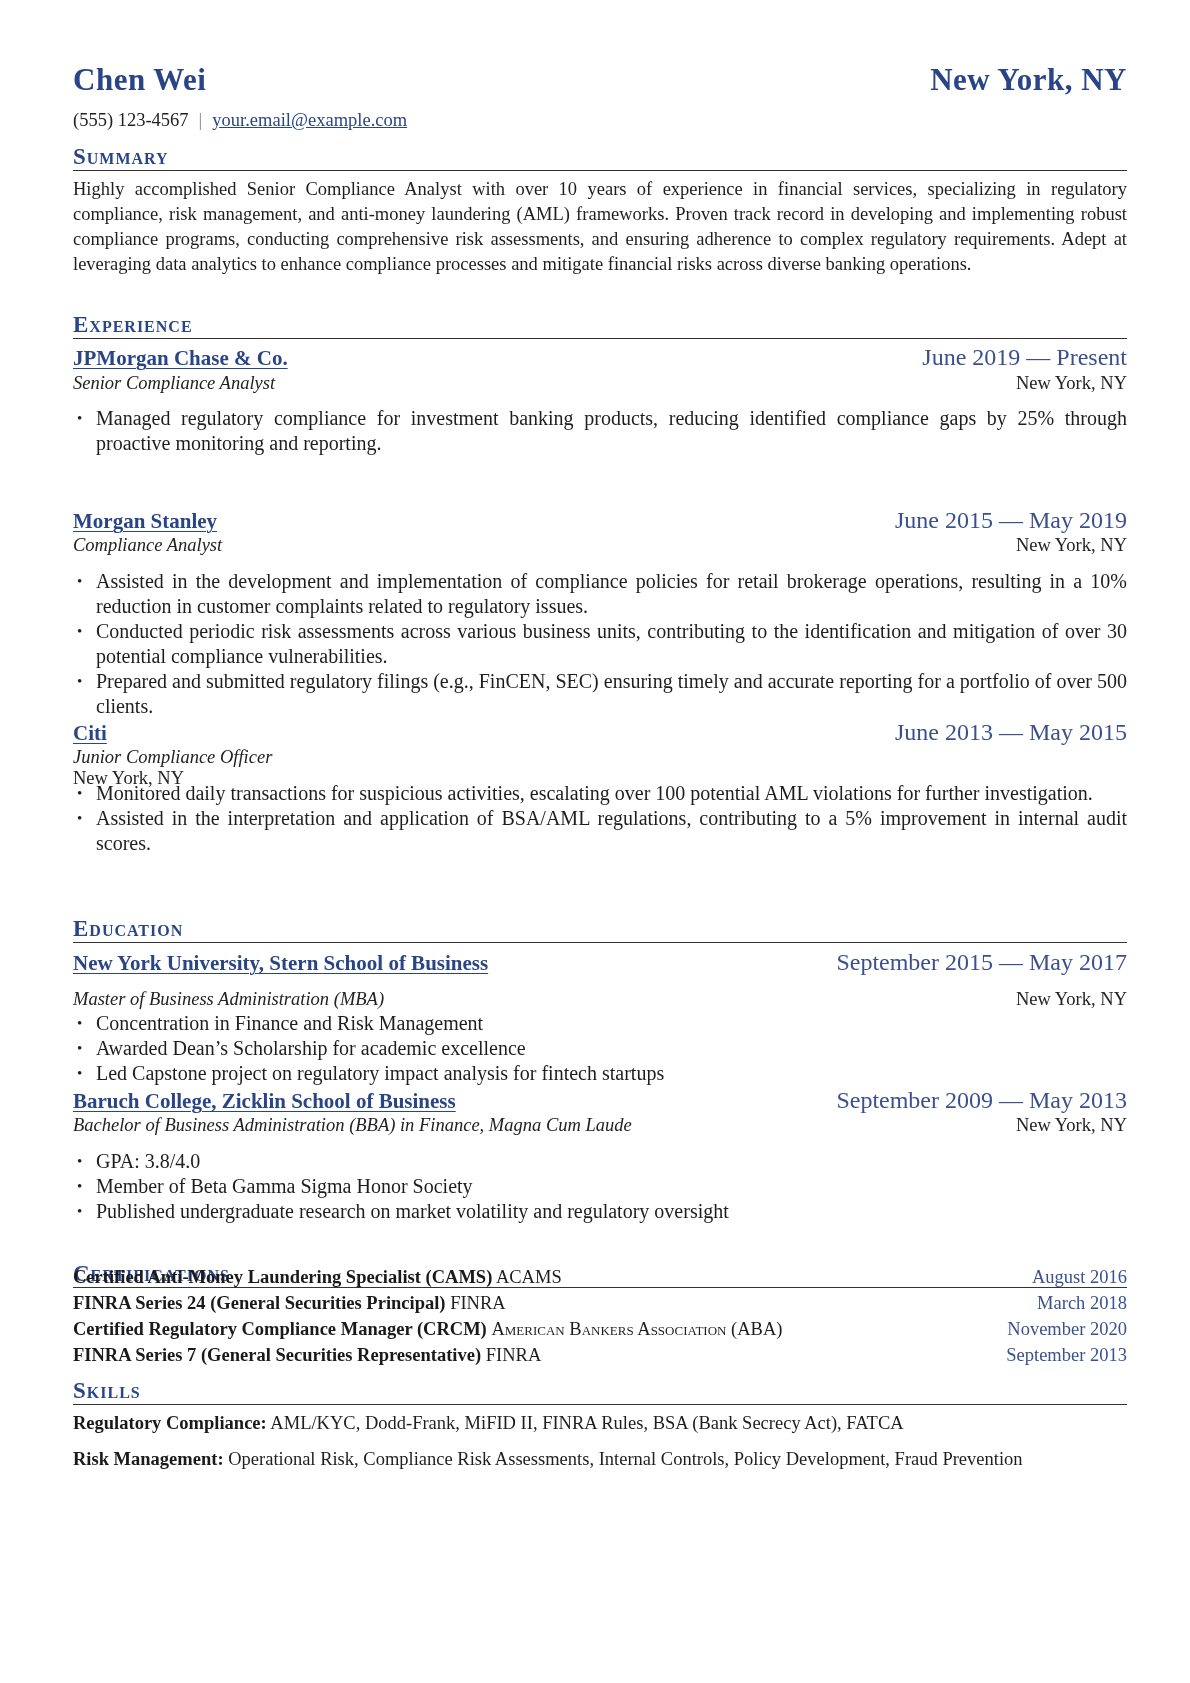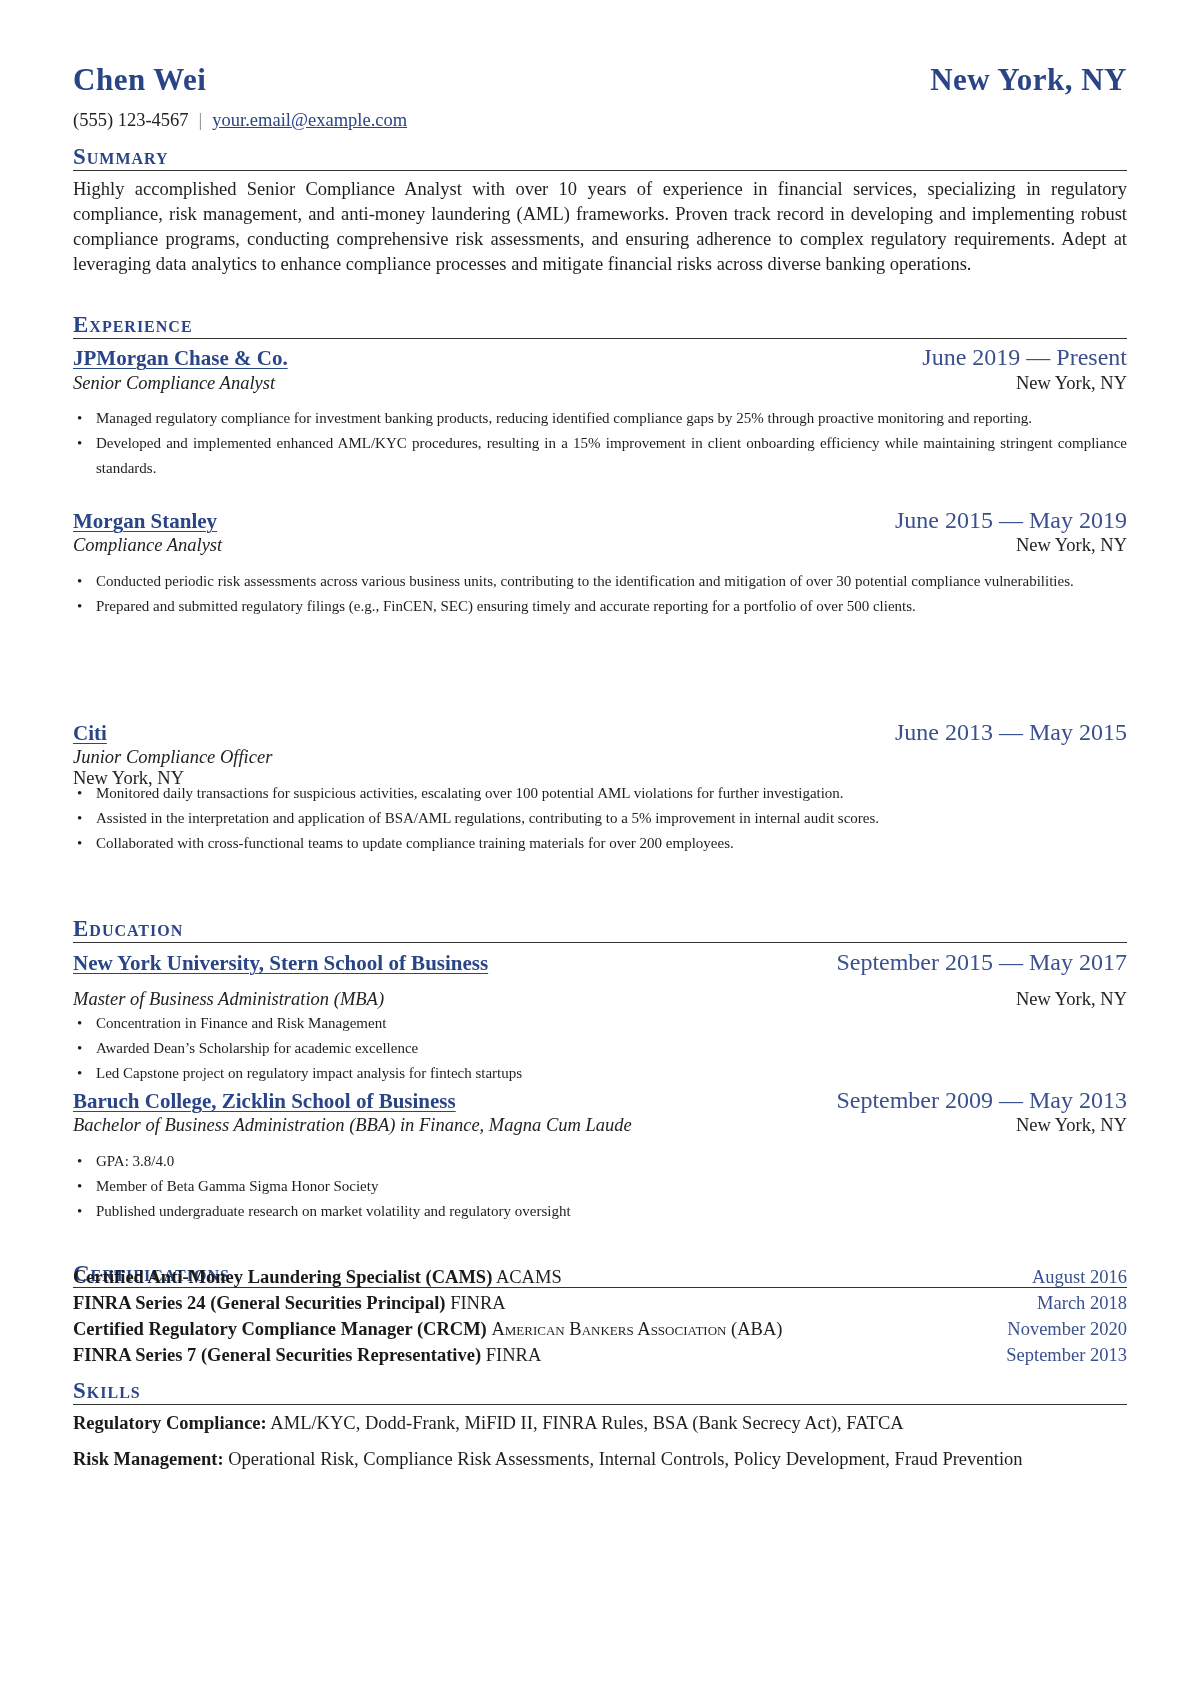--- a/index.html
+++ b/index.html
@@ -24,21 +24,21 @@
   }
   .para { position: absolute; left: 0; width: 1054px; font-family: "Liberation Serif", serif; font-size: 18.5px; line-height: 25px; text-align: justify; color: #1e1e1e; }
 
   .entry-head { position: absolute; left: 0; width: 1054px; display: flex; justify-content: space-between; align-items: flex-end; font-family: "Liberation Serif", serif; }
   .org { font-weight: bold; font-size: 21px; color: #2a4587; text-decoration: underline; text-decoration-thickness: 1px; text-underline-offset: 3px; }
   .dates { font-size: 24px; color: #3a508f; }
   .entry-sub { position: absolute; left: 0; width: 1054px; display: flex; justify-content: space-between; align-items: baseline; font-family: "Liberation Serif", serif; font-size: 18.5px; }
   .role { font-style: italic; color: #222; }
   .loc { color: #222; }
 
-  ul.bullets { position: absolute; left: 0; width: 1054px; margin: 0; padding: 0; list-style: none; font-family: "Liberation Serif", serif; font-size: 15px; line-height: 25px; color: #1e1e1e; }
+  ul.bullets { position: absolute; left: 0; width: 1054px; margin: 0; padding: 0; list-style: none; font-family: "Liberation Serif", serif; font-size: 20px; line-height: 25px; color: #1e1e1e; }
   ul.bullets li { position: relative; padding-left: 23px; text-align: justify; }
   ul.bullets li::before { content: "•"; position: absolute; left: 4px; top: 0; font-size: 15px; }
 
   .cert-row { position: absolute; left: 0; width: 1054px; display: flex; justify-content: space-between; align-items: baseline; font-family: "Liberation Serif", serif; font-size: 18.5px; }
   .cert-name { font-weight: bold; color: #1a1a1a; }
   .cert-issuer { color: #1e1e1e; }
   .cert-issuer.sc { font-variant: small-caps; }
   .cert-date { color: #3a508f; }
 
   .skill-row { position: absolute; left: 0; width: 1054px; font-family: "Liberation Serif", serif; font-size: 18.5px; line-height: 25px; text-align: justify; color: #1e1e1e; }
@@ -65,48 +65,47 @@
   <div class="entry-head" style="top:344px;">
     <a class="org">JPMorgan Chase &amp; Co.</a>
     <span class="dates">June 2019 — Present</span>
   </div>
   <div class="entry-sub" style="top:373px;">
     <span class="role">Senior Compliance Analyst</span>
     <span class="loc">New York, NY</span>
   </div>
   <ul class="bullets" style="top:406px;">
     <li>Managed regulatory compliance for investment banking products, reducing identified compliance gaps by 25% through proactive monitoring and reporting.</li>
-    <li>Developed and implemented enhanced AML/KYC procedures, resulting in a 15% improvement in client onboarding efficiency while maintaining stringent compliance standards.</li>
   </ul>
 
   <div class="entry-head" style="top:507px;">
     <a class="org">Morgan Stanley</a>
     <span class="dates">June 2015 — May 2019</span>
   </div>
   <div class="entry-sub" style="top:535px;">
     <span class="role">Compliance Analyst</span>
     <span class="loc">New York, NY</span>
   </div>
   <ul class="bullets" style="top:569px;">
+    <li>Assisted in the development and implementation of compliance policies for retail brokerage operations, resulting in a 10% reduction in customer complaints related to regulatory issues.</li>
     <li>Conducted periodic risk assessments across various business units, contributing to the identification and mitigation of over 30 potential compliance vulnerabilities.</li>
     <li>Prepared and submitted regulatory filings (e.g., FinCEN, SEC) ensuring timely and accurate reporting for a portfolio of over 500 clients.</li>
   </ul>
 
   <div class="entry-head" style="top:719px;">
     <a class="org">Citi</a>
     <span class="dates">June 2013 — May 2015</span>
   </div>
   <div class="entry-sub" style="top:747px;flex-direction:column;">
     <span class="role">Junior Compliance Officer</span>
     <span class="loc">New York, NY</span>
   </div>
   <ul class="bullets" style="top:781px;">
     <li>Monitored daily transactions for suspicious activities, escalating over 100 potential AML violations for further investigation.</li>
     <li>Assisted in the interpretation and application of BSA/AML regulations, contributing to a 5% improvement in internal audit scores.</li>
-    <li>Collaborated with cross-functional teams to update compliance training materials for over 200 employees.</li>
   </ul>
 
   <div class="section-title" style="top:916px;">Education</div>
 
   <div class="entry-head" style="top:949px;">
     <a class="org">New York University, Stern School of Business</a>
     <span class="dates">September 2015 — May 2017</span>
   </div>
   <div class="entry-sub" style="top:989px;">
     <span class="role">Master of Business Administration (MBA)</span>

